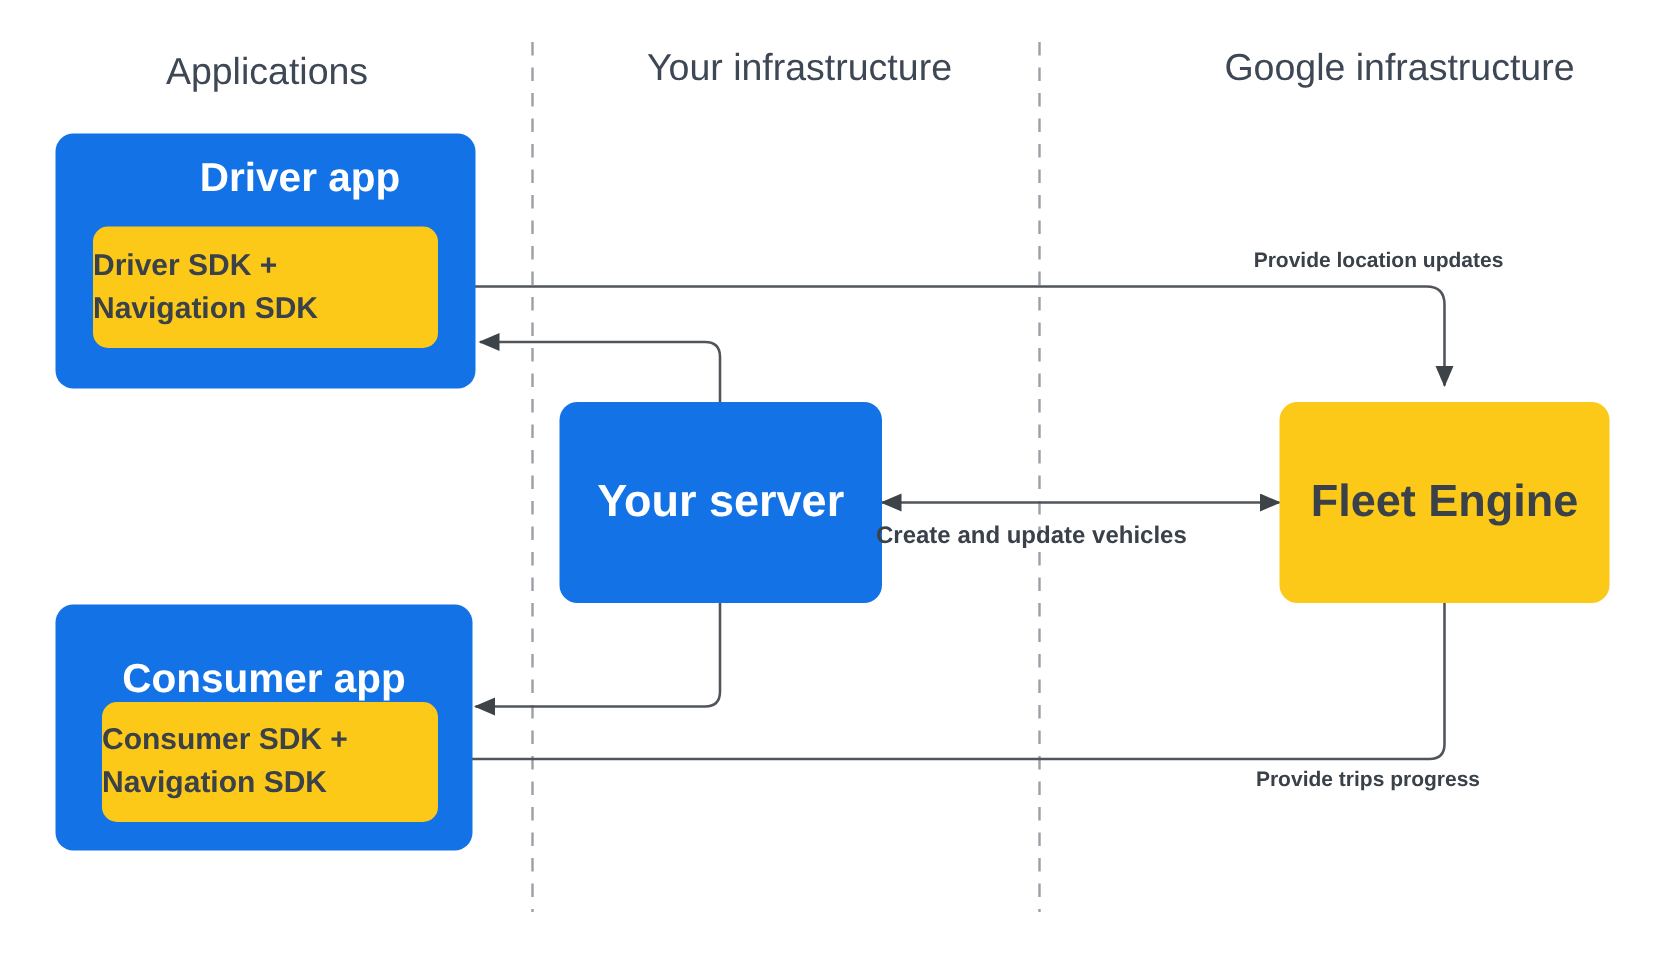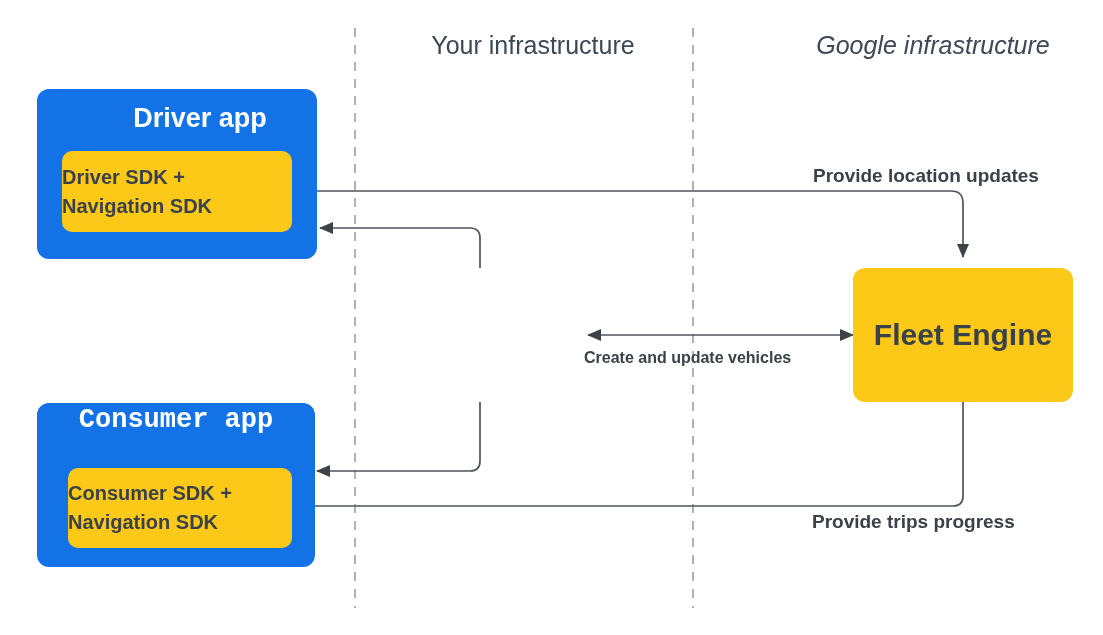--- a/index.html
+++ b/index.html
@@ -77,21 +77,21 @@
     left: 0; right: 0; top: 50%;
     transform: translateY(-50%);
     text-align: center;
     font-size: 30px;
     font-weight: 700;
   }
   .big-node-label.light { color: var(--color-text-light, #fff); }
   .big-node-label.dark { color: var(--color-text-dark, #3A4149); }
   .edge-label {
     position: absolute;
-    font-size: 19px;
+    font-size: 14px;
     font-weight: 700;
     color: var(--color-text-dark, #33383D);
     text-align: center;
     white-space: nowrap;
   }
   .edge-label.two-line {
     font-size: 16px;
     line-height: 25px;
     text-align: left;
   }
@@ -115,40 +115,44 @@
 
     <path class="edge" d="M480,268 V238 Q480,228 470,228 H320" marker-end="url(#ah)"></path>
 
     <line class="edge" x1="588" y1="335" x2="853" y2="335" marker-start="url(#ah)" marker-end="url(#ah)"></line>
 
     <path class="edge" d="M480,402 V461 Q480,471 470,471 H317" marker-end="url(#ah)"></path>
 
     <path class="edge" d="M963,402 V496 Q963,506 953,506 H294" marker-end="url(#ah)"></path>
   </svg>
 
+  <div class="col-header" style="left:78px; top:34px; width:200px;">Applications</div>
   <div class="col-header" style="left:408px; top:31px; width:250px;">Your infrastructure</div>
-  <div class="col-header" style="left:803px; top:31px; width:260px;font-style:italic;">Google infrastructure</div>
+  <div class="col-header" style="left:803px; top:31px; width:260px;">Google infrastructure</div>
 
   <div class="node node-blue" style="left:37px; top:89px; width:280px; height:170px;">
     <div class="app-title" style="top:14px;margin-left:46px;">Driver app</div>
     <div class="node node-yellow" style="left:25px; top:62px; width:230px; height:81px;">
       <div class="sdk-label">
         <div>Driver SDK +</div>
         <div>Navigation SDK</div>
       </div>
     </div>
   </div>
 
+  <div class="node node-blue" style="left:373px; top:268px; width:215px; height:134px;">
+    <div class="big-node-label light">Your server</div>
+  </div>
 
   <div class="node node-yellow" style="left:853px; top:268px; width:220px; height:134px; border-radius:12px;text-decoration:underline;">
     <div class="big-node-label dark">Fleet Engine</div>
   </div>
 
   <div class="node node-blue" style="left:37px; top:403px; width:278px; height:164px;">
-    <div class="app-title" style="top:2px;font-family:Liberation Mono, monospace;">Consumer app</div>
+    <div class="app-title" style="top:34px;">Consumer app</div>
     <div class="node node-yellow" style="left:31px; top:65px; width:224px; height:80px;padding-left:39px;">
       <div class="sdk-label">
         <div>Consumer SDK +</div>
         <div>Navigation SDK</div>
       </div>
     </div>
   </div>
 
   <div class="edge-label" style="left:813px; top:165px; width:212px;">Provide location updates</div>
 

